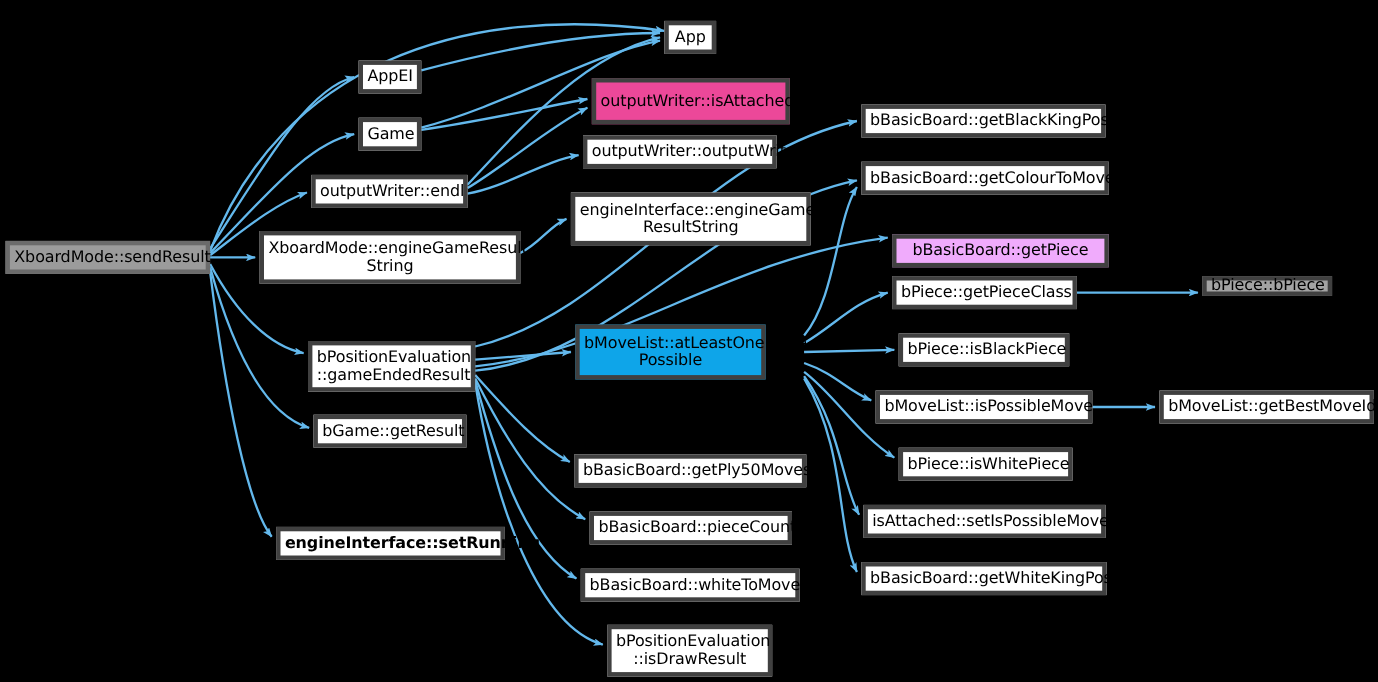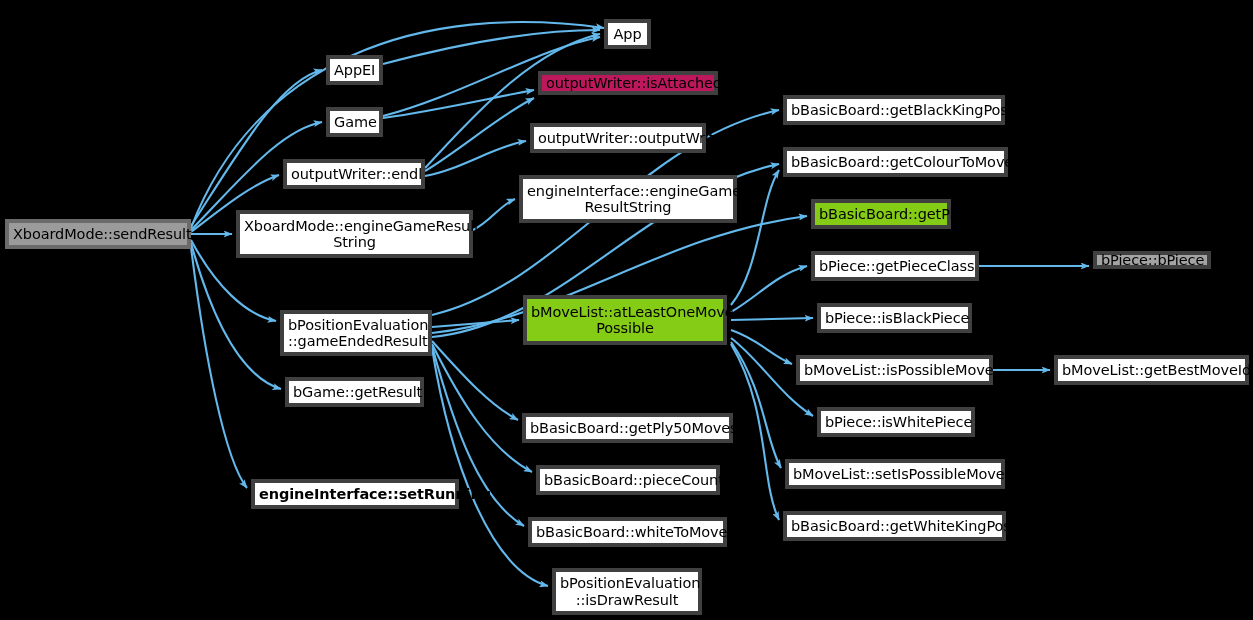--- a/index.html
+++ b/index.html
@@ -58,42 +58,42 @@
         <path d="M 979,266 L 1089,266" marker-end="url(#ah)"></path>
         <path d="M 993,370 L 1050,370" marker-end="url(#ah)"></path>
       </g>
   </svg>
   <div id="node-layer">
       <div class="node root" style="left: 5px; top: 219px; width: 186px; height: 30px; background: rgb(155, 155, 155);"><span>XboardMode::sendResult</span></div>
       <div class="node" style="left: 326px; top: 55px; width: 57px; height: 30px; background: rgb(255, 255, 255);"><span>AppEI</span></div>
       <div class="node" style="left: 326px; top: 107px; width: 57px; height: 30px; background: rgb(255, 255, 255);"><span>Game</span></div>
       <div class="node" style="left: 604px; top: 19px; width: 47px; height: 30px; background: rgb(255, 255, 255);"><span>App</span></div>
       <div class="node" style="left: 283px; top: 159px; width: 142px; height: 30px; background: rgb(255, 255, 255);"><span>outputWriter::endl</span></div>
-      <div class="node" style="left: 538px; top: 71px; width: 180px; height: 24px; background: #be185d;"><span>outputWriter::isAttached</span></div>
+      <div class="node" style="left: 538px; top: 71px; width: 180px; height: 42px; background: #ec4899;"><span>outputWriter::isAttached</span></div>
       <div class="node" style="left: 530px; top: 123px; width: 176px; height: 30px; background: rgb(255, 255, 255);"><span>outputWriter::outputWriter</span></div>
       <div class="node" style="left: 519px; top: 175px; width: 218px; height: 48px; background: rgb(255, 255, 255);"><span>engineInterface::engineGame
 ResultString</span></div>
       <div class="node" style="left: 236px; top: 210px; width: 237px; height: 48px; background: rgb(255, 255, 255);"><span>XboardMode::engineGameResult
 String</span></div>
       <div class="node" style="left: 280px; top: 310px; width: 152px; height: 46px; background: rgb(255, 255, 255);"><span>bPositionEvaluation
 ::gameEndedResult</span></div>
       <div class="node" style="left: 285px; top: 377px; width: 139px; height: 30px; background: rgb(255, 255, 255);"><span>bGame::getResult</span></div>
       <div class="node" style="left: 251px; top: 479px; width: 208px; height: 30px; background: rgb(255, 255, 255); font-weight: bold;"><span>engineInterface::setRunning</span></div>
-      <div class="node" style="left: 523px; top: 295px; width: 204px; height: 50px; background: #84cc16;"><span>bMoveList::atLeastOneMove
+      <div class="node" style="left: 523px; top: 295px; width: 173px; height: 50px; background: #0ea5e9;"><span>bMoveList::atLeastOneMove
 Possible</span></div>
       <div class="node" style="left: 522px; top: 413px; width: 211px; height: 30px; background: rgb(255, 255, 255);"><span>bBasicBoard::getPly50Moves</span></div>
       <div class="node" style="left: 536px; top: 465px; width: 184px; height: 30px; background: rgb(255, 255, 255);"><span>bBasicBoard::pieceCount</span></div>
       <div class="node" style="left: 528px; top: 517px; width: 199px; height: 30px; background: rgb(255, 255, 255);"><span>bBasicBoard::whiteToMove</span></div>
       <div class="node" style="left: 552px; top: 568px; width: 150px; height: 47px; background: rgb(255, 255, 255);"><span>bPositionEvaluation
 ::isDrawResult</span></div>
       <div class="node" style="left: 783px; top: 95px; width: 222px; height: 30px; background: rgb(255, 255, 255);"><span>bBasicBoard::getBlackKingPos</span></div>
       <div class="node" style="left: 783px; top: 147px; width: 225px; height: 30px; background: rgb(255, 255, 255);"><span>bBasicBoard::getColourToMove</span></div>
-      <div class="node" style="left: 811px; top: 199px; width: 140px; height: 30px; background: #84cc16;"><span>bBasicBoard::getPiece</span></div>
+      <div class="node" style="left: 811px; top: 213px; width: 197px; height: 30px; background: #f0abfc;"><span>bBasicBoard::getPiece</span></div>
       <div class="node" style="left: 811px; top: 251px; width: 168px; height: 30px; background: rgb(255, 255, 255);"><span>bPiece::getPieceClass</span></div>
       <div class="node" style="left: 817px; top: 303px; width: 155px; height: 30px; background: rgb(255, 255, 255);"><span>bPiece::isBlackPiece</span></div>
       <div class="node" style="left: 796px; top: 355px; width: 197px; height: 30px; background: rgb(255, 255, 255);"><span>bMoveList::isPossibleMove</span></div>
       <div class="node" style="left: 817px; top: 407px; width: 158px; height: 30px; background: rgb(255, 255, 255);"><span>bPiece::isWhitePiece</span></div>
-      <div class="node" style="left: 785px; top: 459px; width: 220px; height: 30px; background: rgb(255, 255, 255);"><span>bMoveList::setIsPossibleMove</span></div>
+      <div class="node" style="left: 785px; top: 459px; width: 220px; height: 30px; background: rgb(255, 255, 255);"><span>isAttached::setIsPossibleMove</span></div>
       <div class="node" style="left: 783px; top: 511px; width: 223px; height: 30px; background: rgb(255, 255, 255);"><span>bBasicBoard::getWhiteKingPos</span></div>
       <div class="node" style="left: 1093px; top: 251px; width: 118px; height: 18px; background: #a3a3a3;"><span>bPiece::bPiece</span></div>
       <div class="node" style="left: 1054px; top: 355px; width: 195px; height: 30px; background: rgb(255, 255, 255);"><span>bMoveList::getBestMoveId</span></div>
     </div>
 </div>
 
 </body></html>

